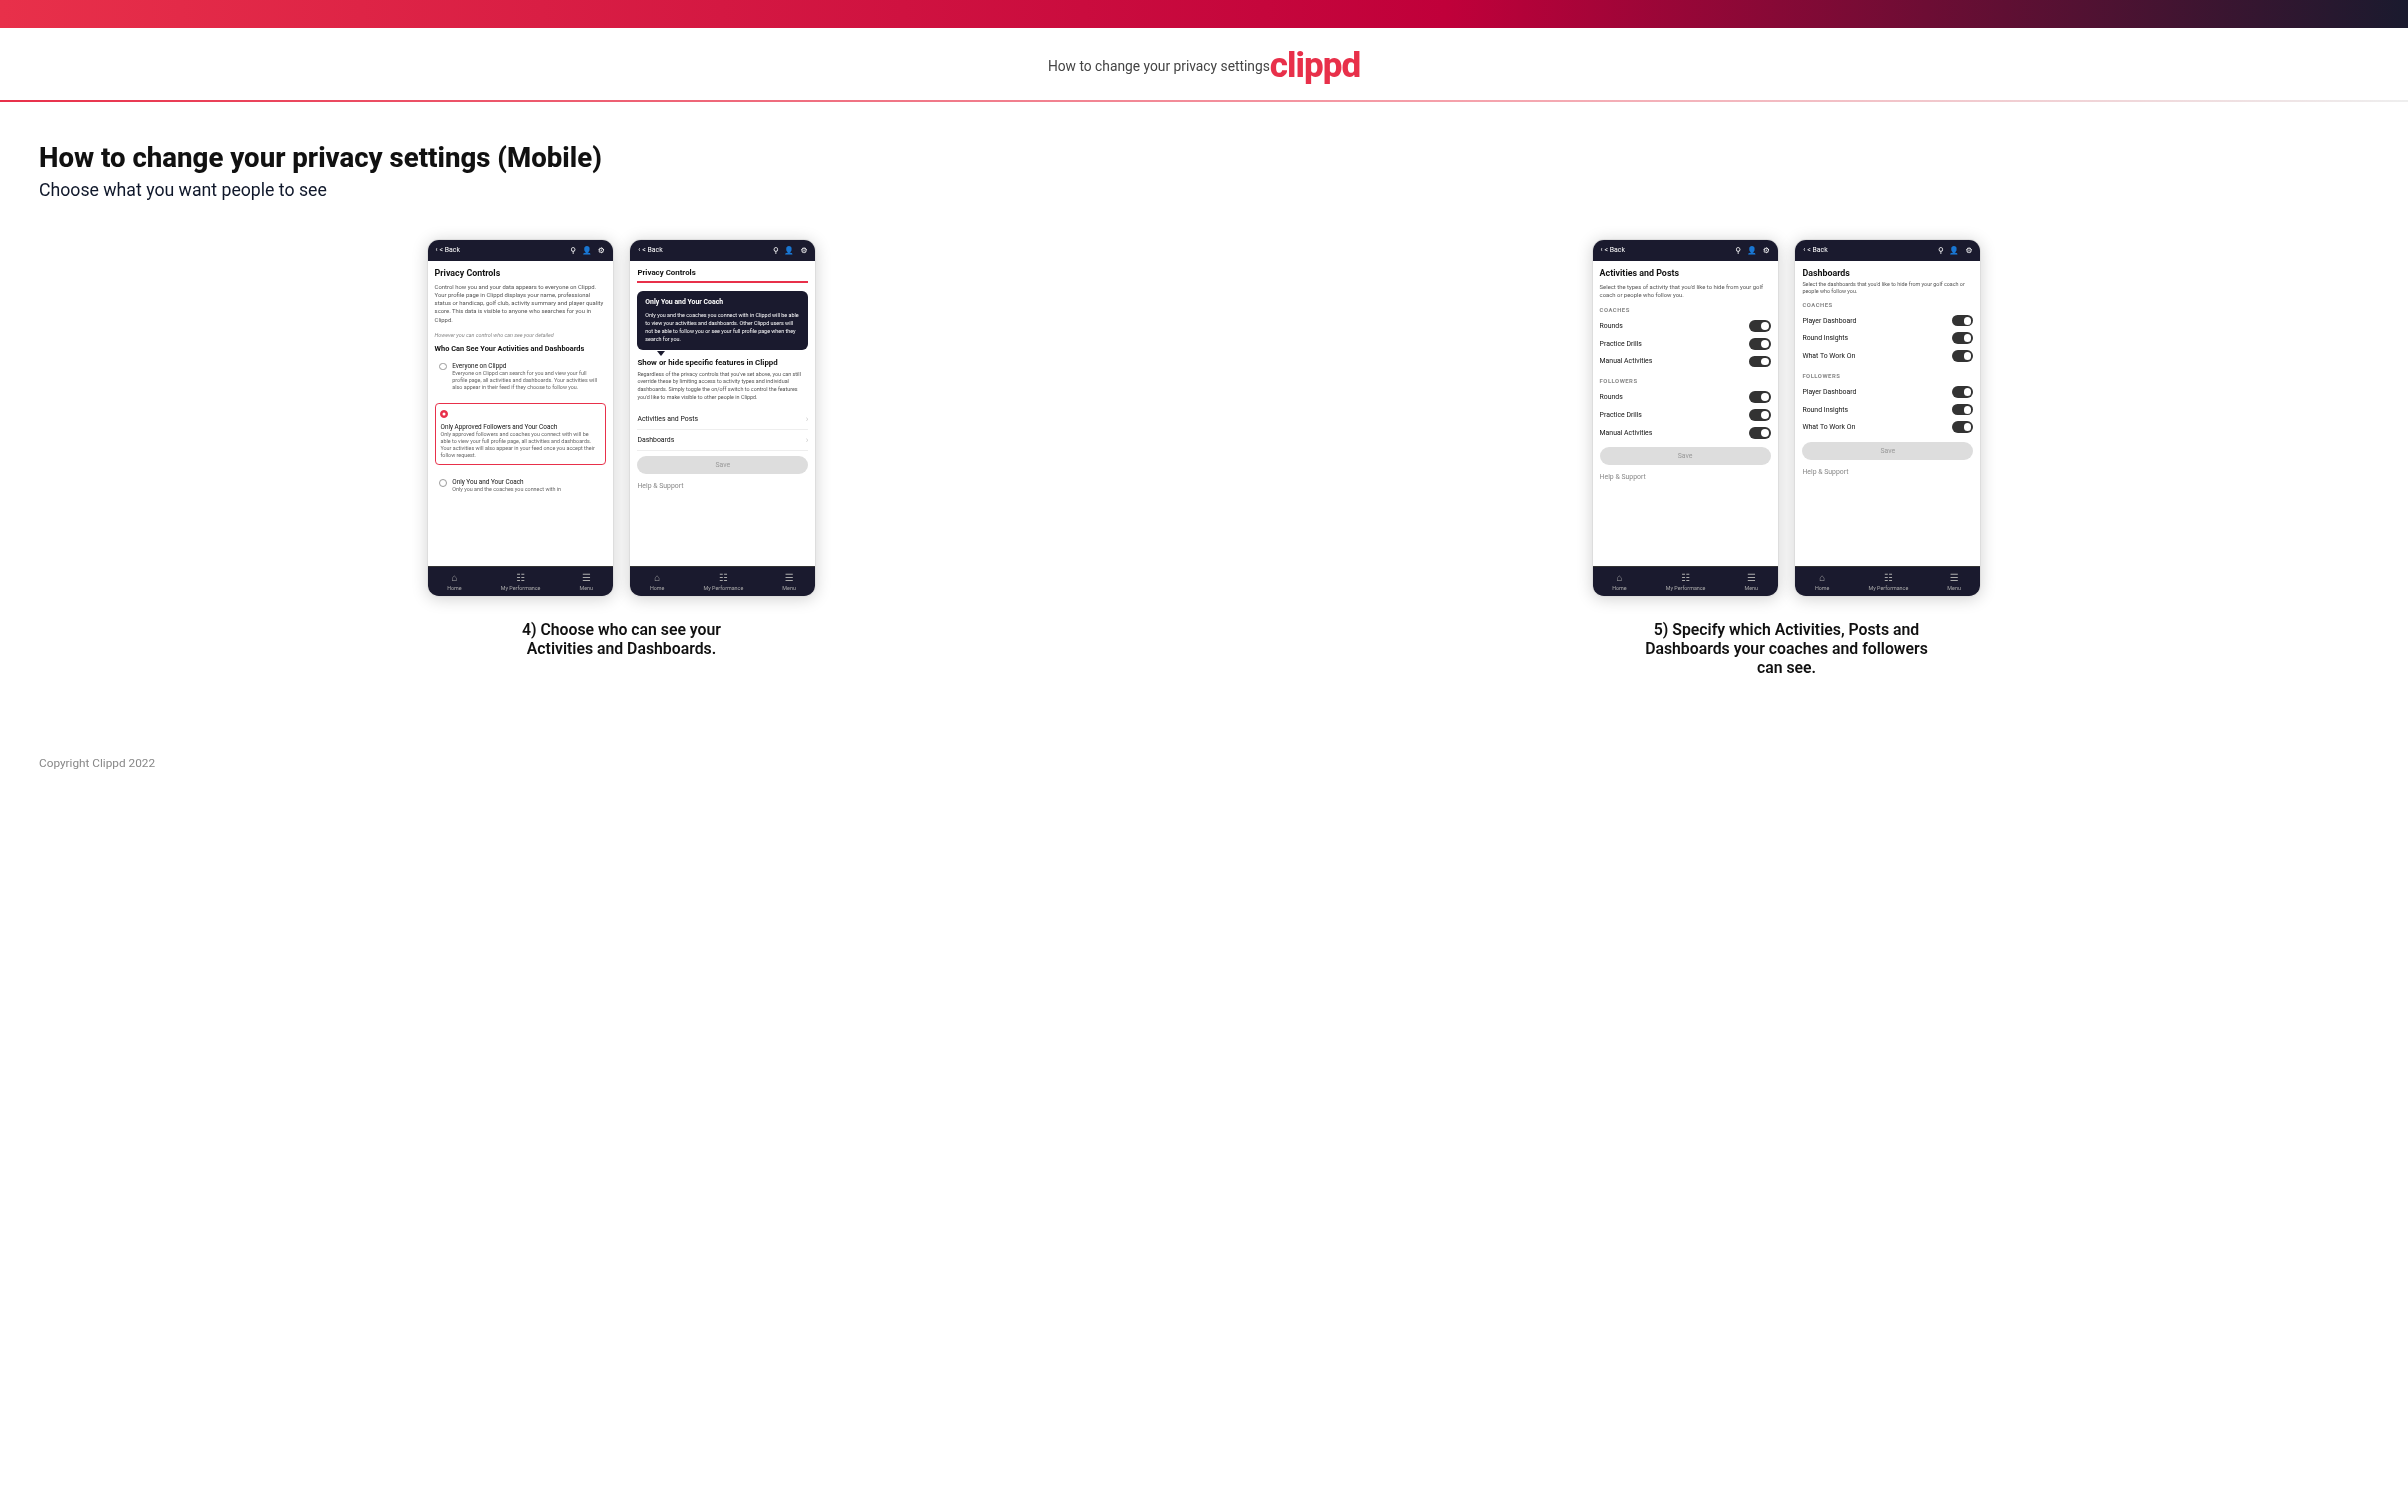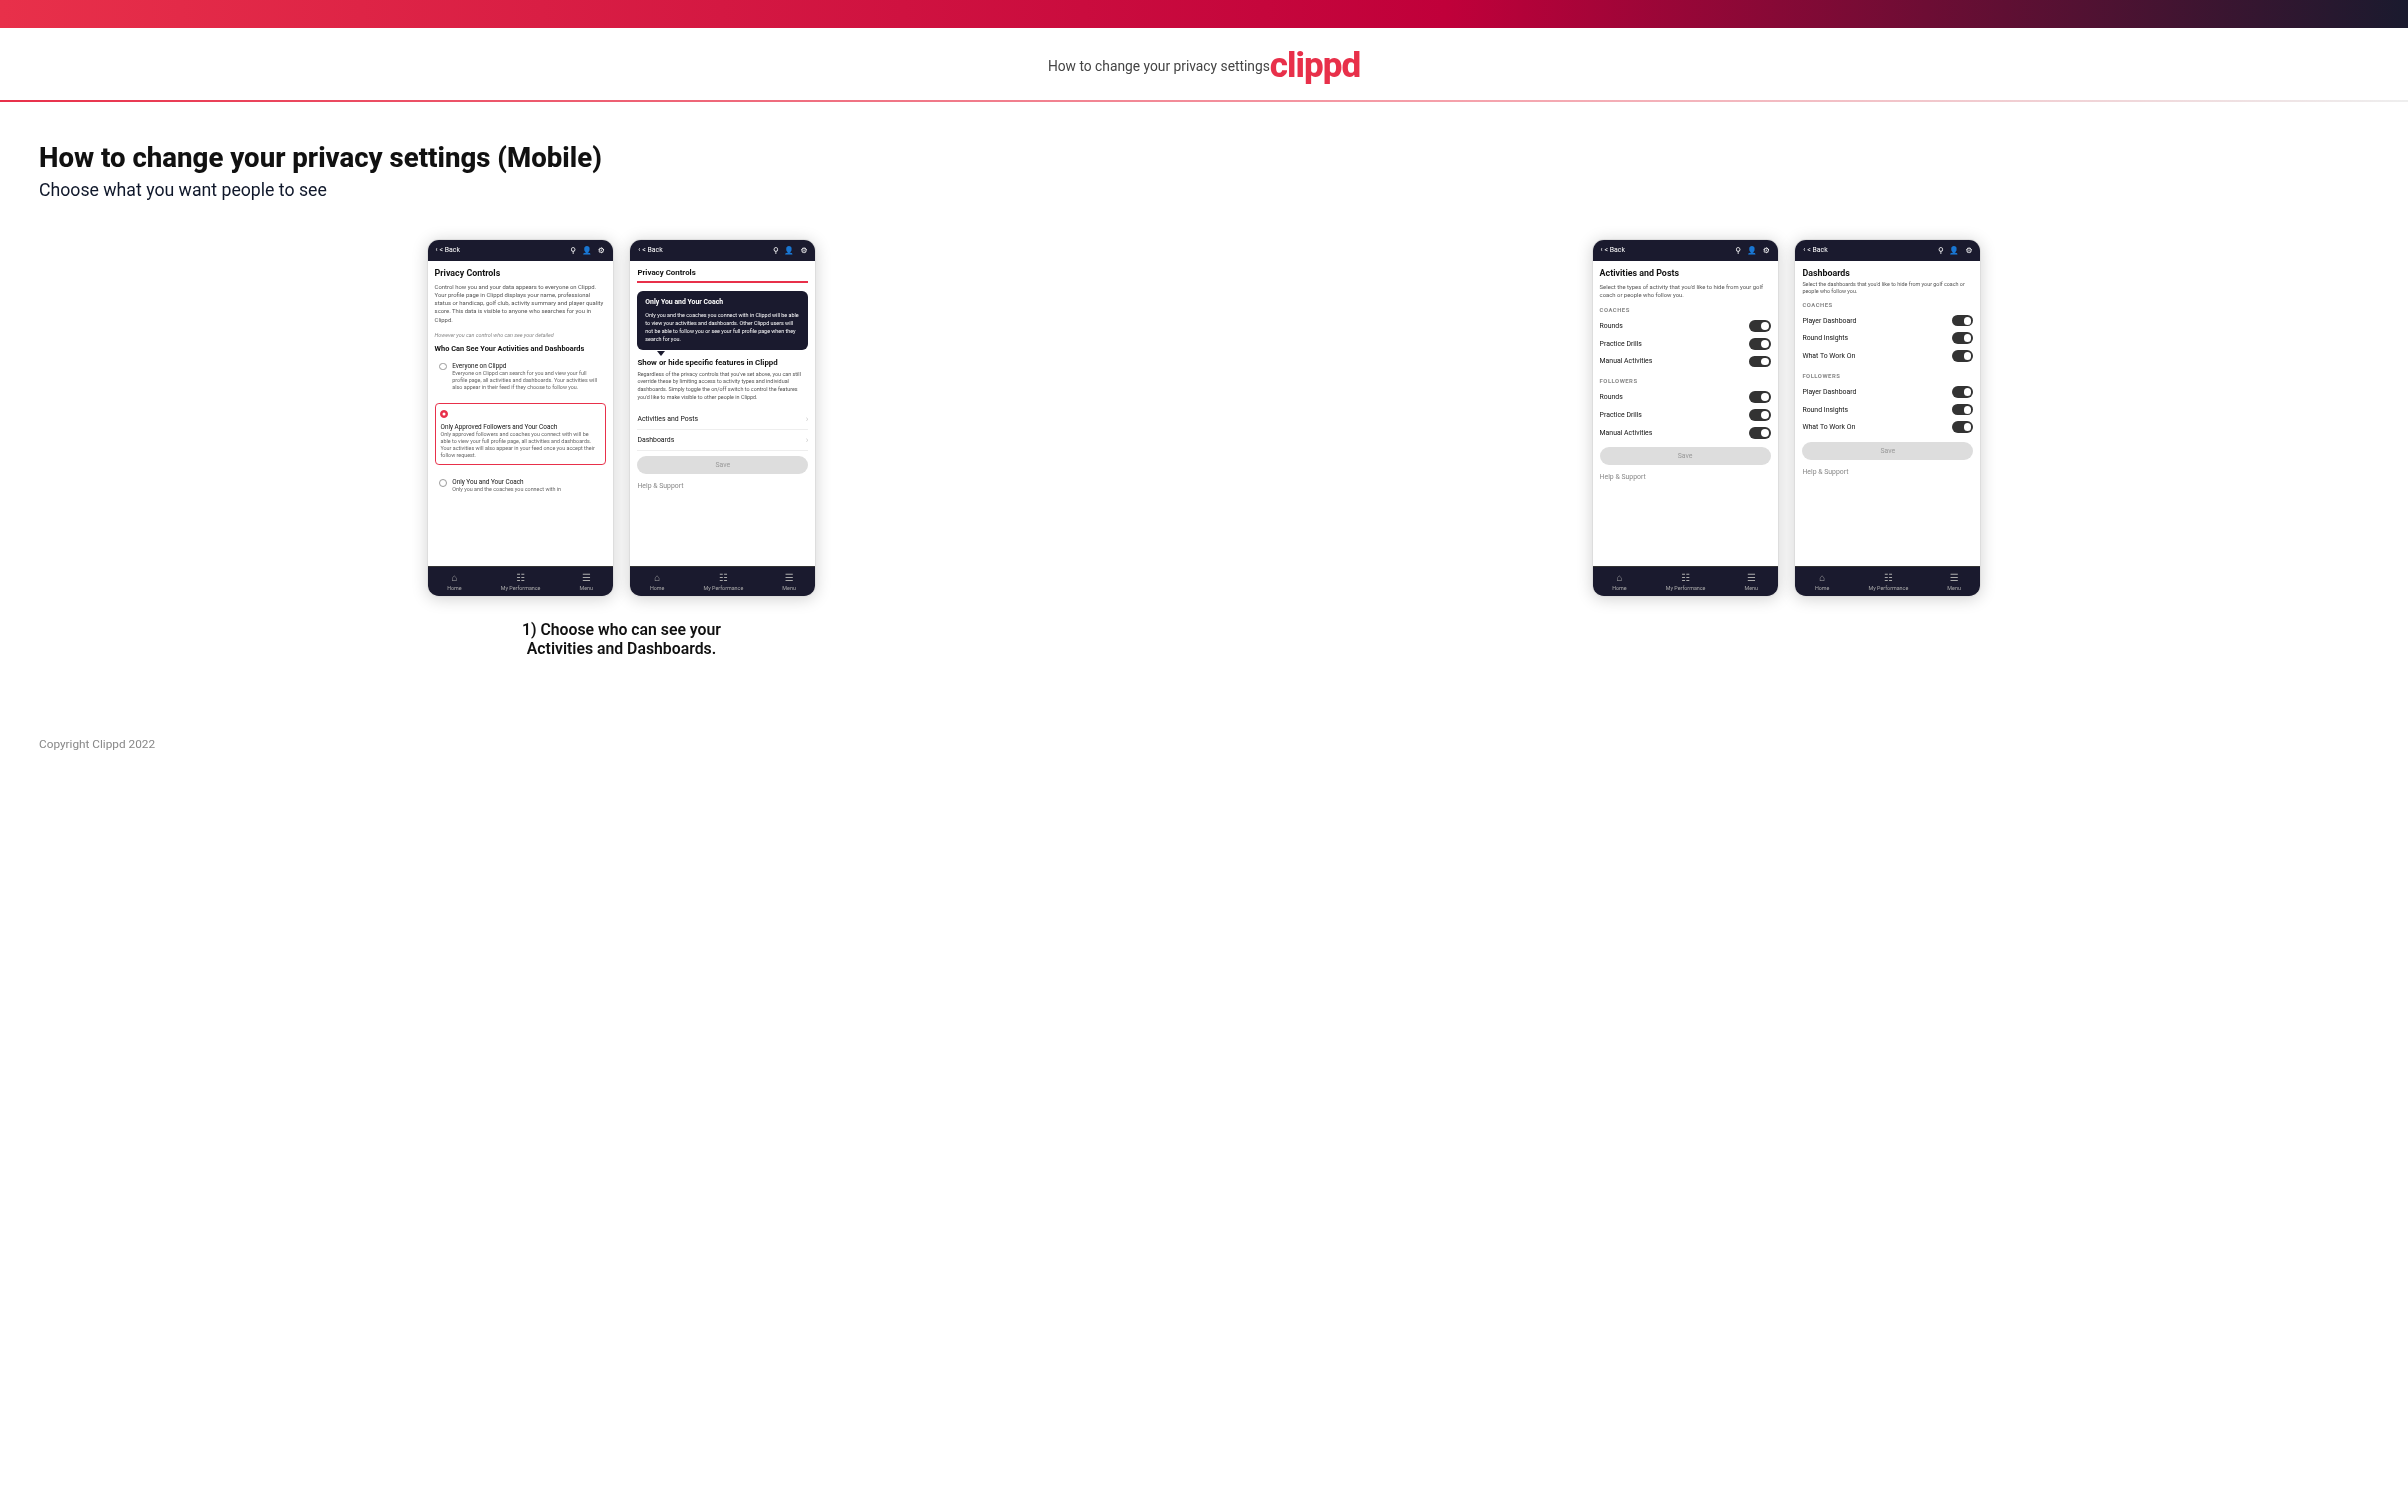--- a/index.html
+++ b/index.html
@@ -491,21 +491,21 @@
               <span>My Performance</span>
             </div>
             <div class="nav-item">
               <span class="nav-icon">☰</span>
               <span>Menu</span>
             </div>
           </div>
         </div>
       </div>
 
-      <div class="caption">1) Choose who can see your Activities and Dashboards.</div>
+      <div class="caption">4) Choose who can see your Activities and Dashboards.</div>
     </div>
 
     <div class="screenshot-group">
       <div class="screenshots-pair">
 
         <div class="phone-mockup">
           <div class="phone-nav-bar">
             <span class="phone-nav-back">
               <span>‹</span>
               <span>&lt; Back</span>
@@ -624,20 +624,21 @@
               <span>My Performance</span>
             </div>
             <div class="nav-item">
               <span class="nav-icon">☰</span>
               <span>Menu</span>
             </div>
           </div>
         </div>
       </div>
 
+      <div class="caption-step5">5) Specify which Activities, Posts and Dashboards your  coaches and followers can see.</div>
     </div>
 
   </div>
 </div>
 
 <div class="footer">
   <span>Copyright Clippd 2022</span>
 </div>
 
 

